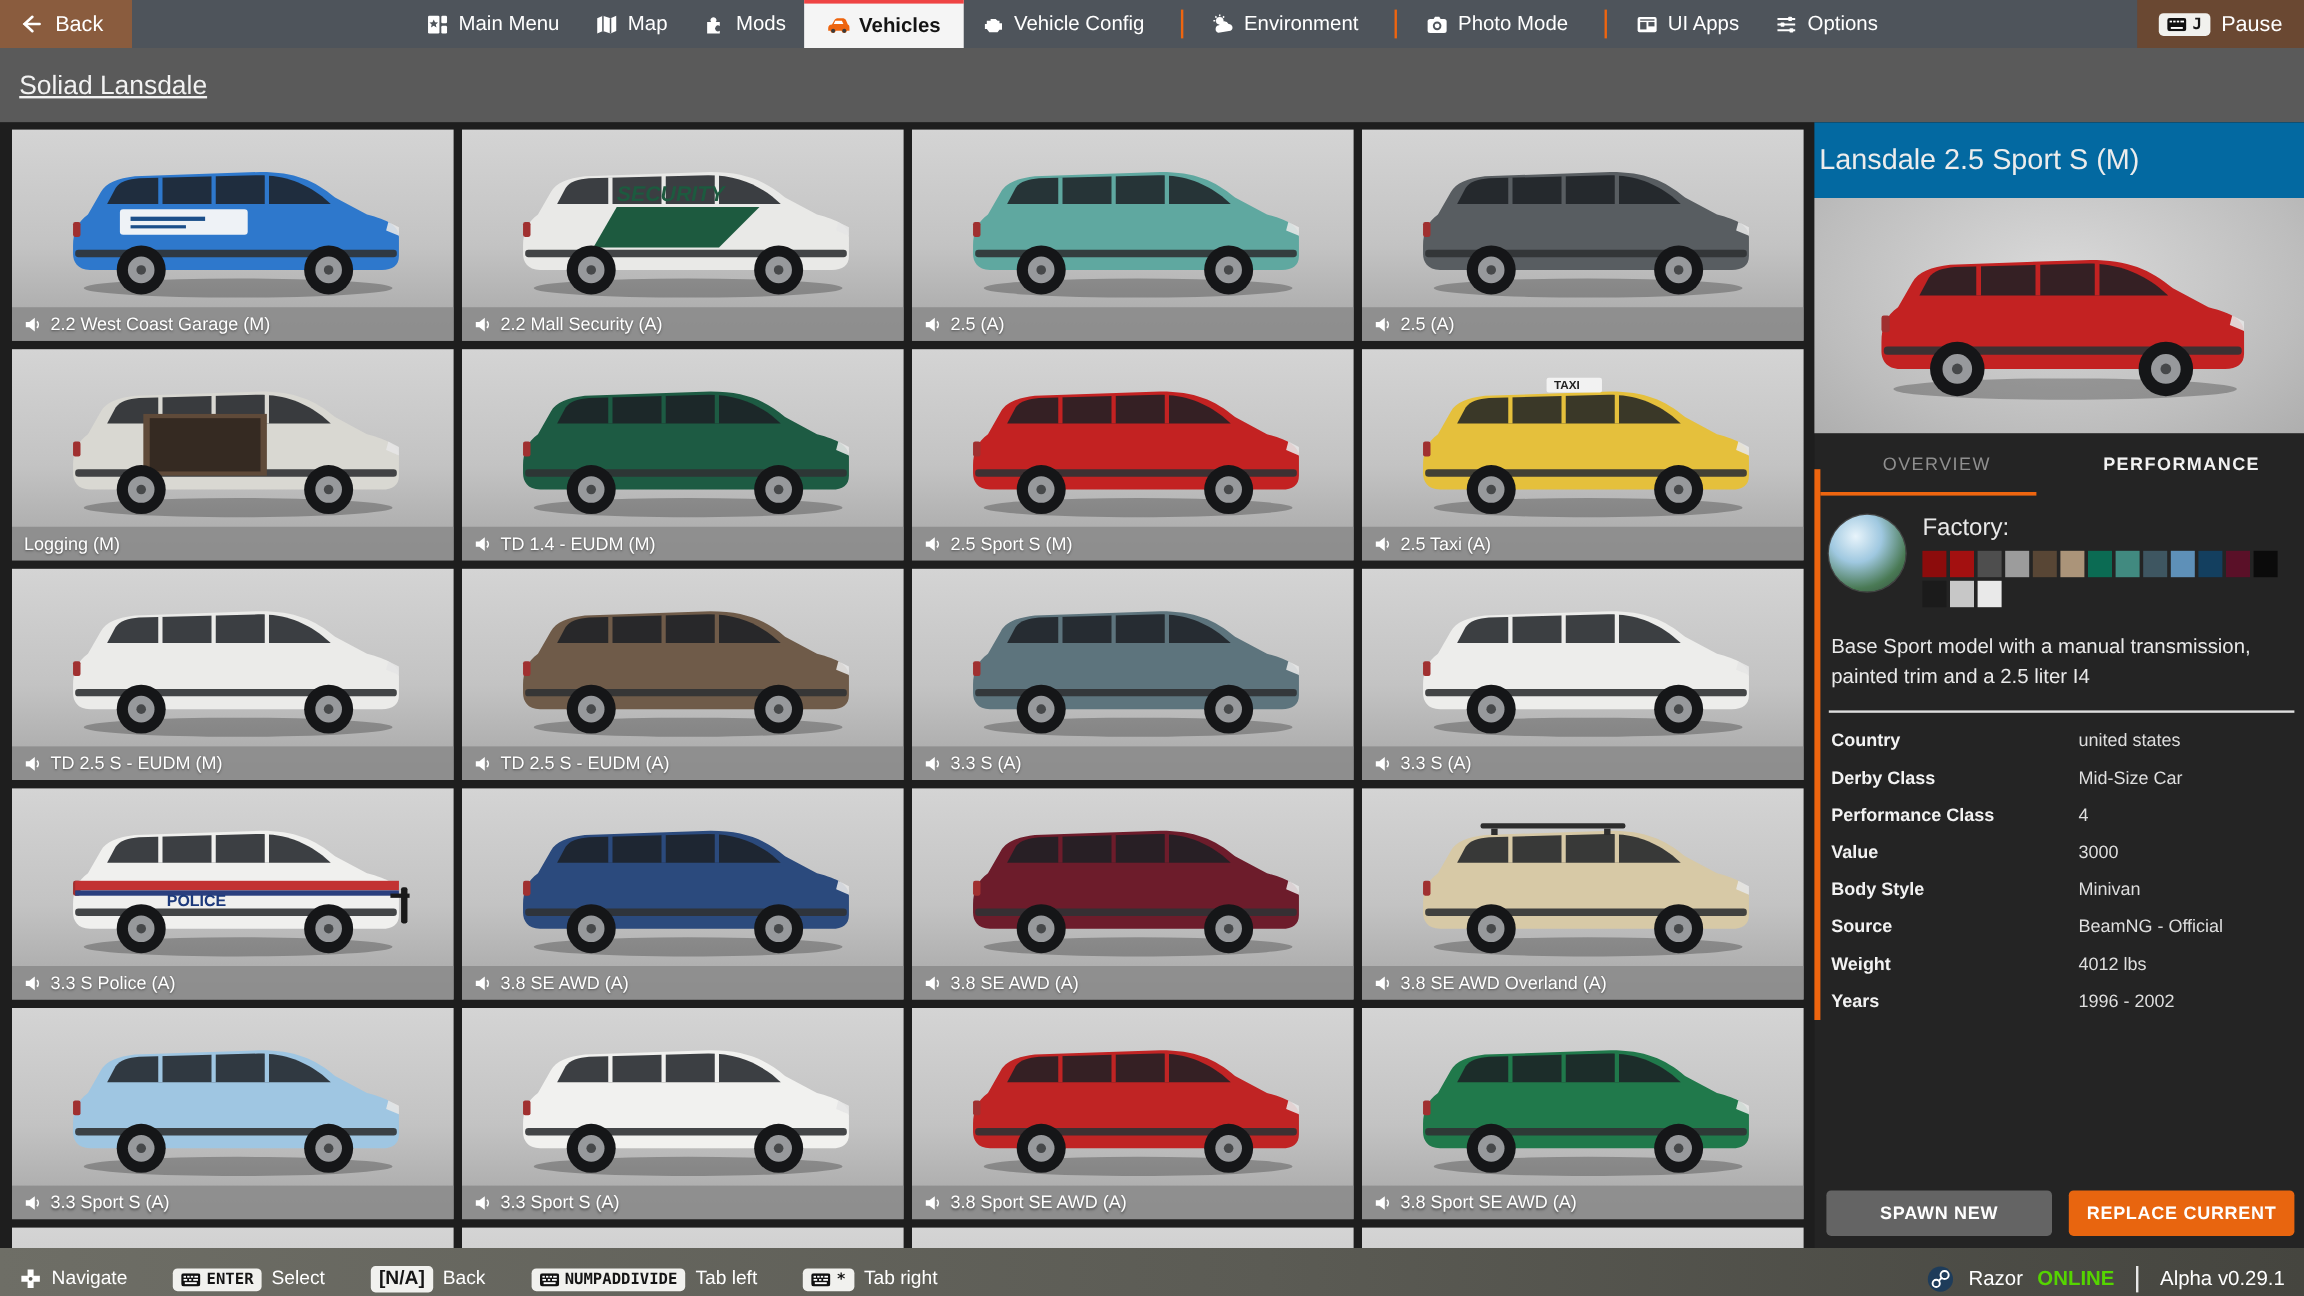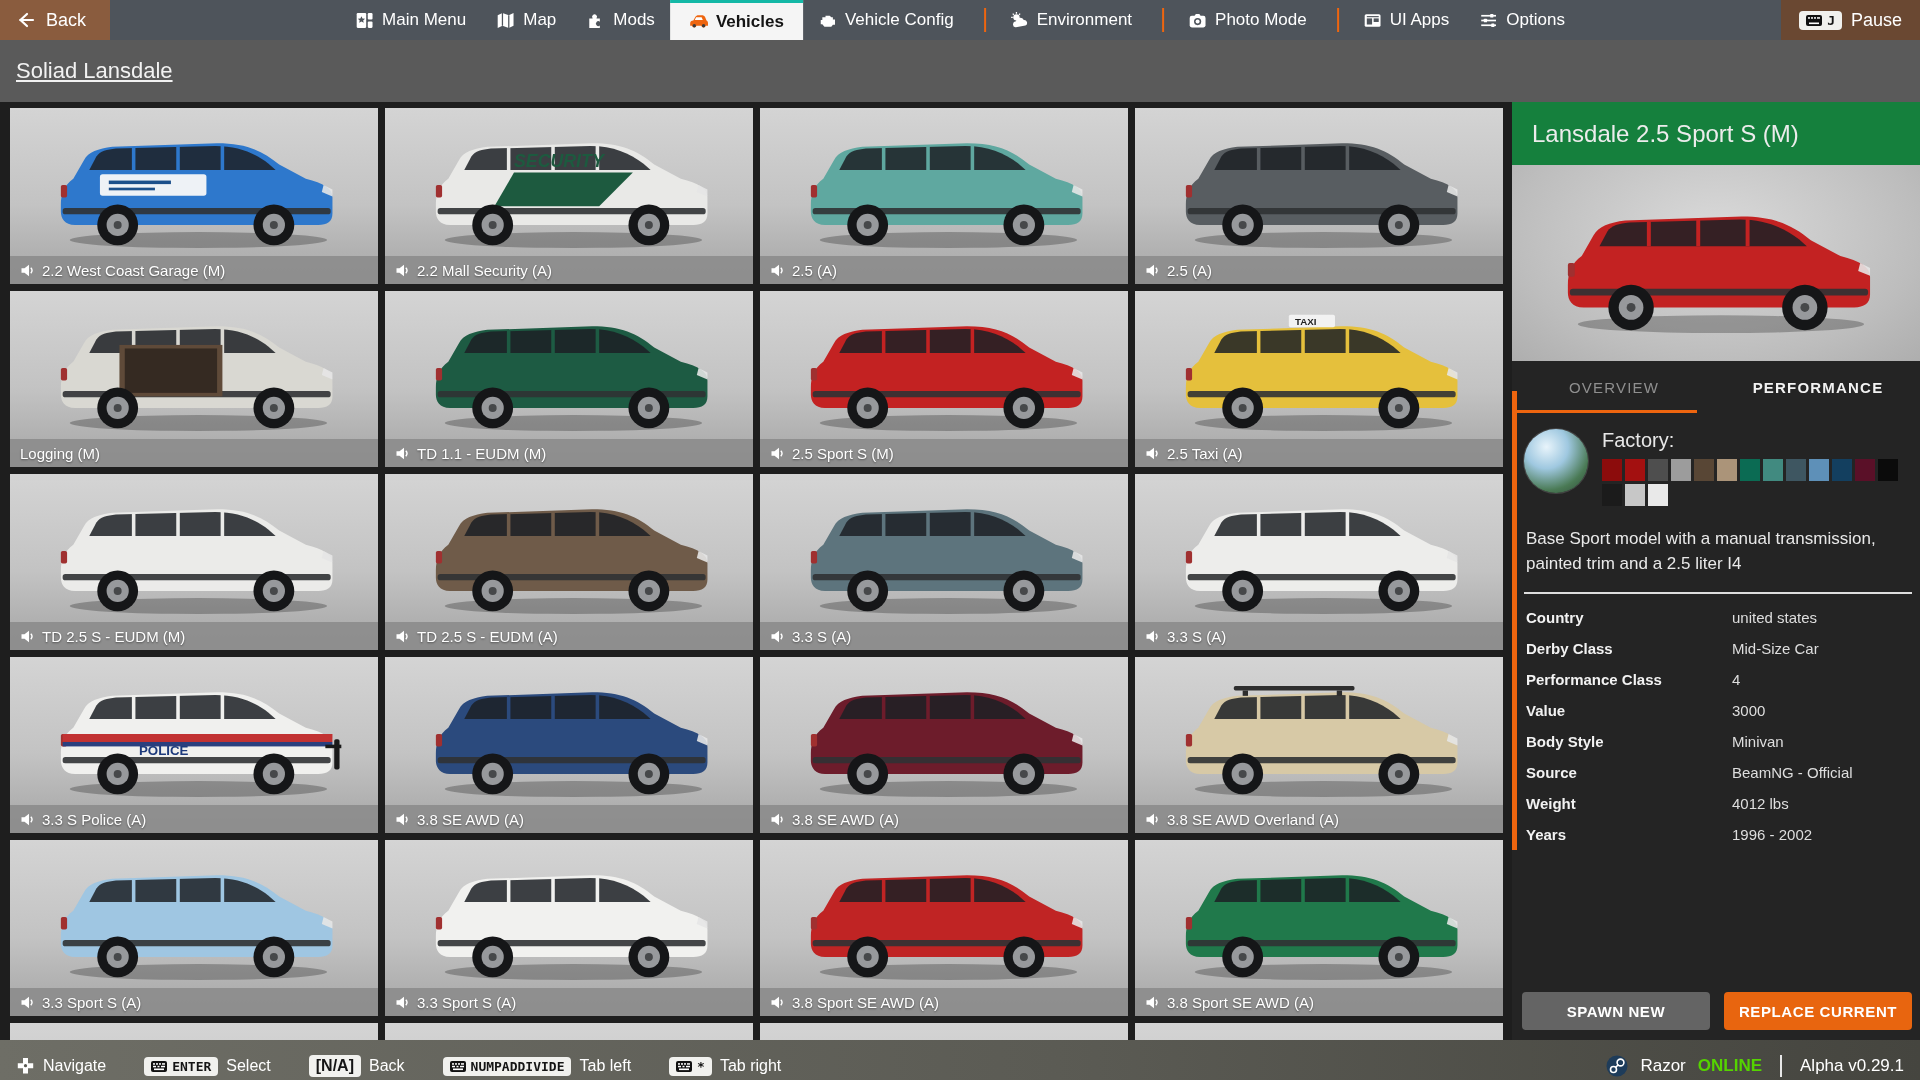--- a/index.html
+++ b/index.html
@@ -9,21 +9,21 @@
   
   .topbar { position:relative; height:40px; background:#4e545b; display:flex; align-items:stretch; color:#fff; }
   .back-btn { display:flex; align-items:center; gap:10px; padding:0 24px 0 16px;
     background:#8a5c3e; font-size:18px; cursor:pointer; }
   .back-btn svg { width:20px; height:20px; }
   .top-nav { position:absolute; left:50%; transform:translateX(-50%); height:100%;
     display:flex; align-items:stretch; }
   .nav-item { display:flex; align-items:center; gap:8px; padding:0 15px; font-size:17px;
     white-space:nowrap; cursor:pointer; }
   .nav-item .nico { width:19px; height:19px; display:block; }
-  .nav-item.active { background:#f5f5f5; color:#141414; border-top:3px solid #14b8a6; padding:0 19px; font-weight:bold; }
+  .nav-item.active { background:#f5f5f5; color:#141414; border-top:3px solid #ef4444; padding:0 19px; font-weight:bold; }
   .nav-item.div-before::before { content:""; width:2px; height:24px; background:#ee650f;
     margin-right:16px; align-self:center; }
   .pause-btn { position:absolute; right:0; top:0; height:100%; background:#6a4832;
     display:flex; align-items:center; gap:9px; padding:0 18px; font-size:18px; cursor:pointer; }
 
   .key-badge { display:inline-flex; align-items:center; gap:5px; background:#f1f1ee; color:#151515;
     border-radius:4px; padding:3px 7px; font-family:"DejaVu Sans Mono", monospace;
     font-size:13px; font-weight:bold; line-height:1; }
   .key-badge.na { font-family:"Liberation Sans", sans-serif; font-size:16px; }
   .kb-ico { width:16px; height:11px; display:block; }
@@ -48,22 +48,22 @@
   .cfg-icon { width:15px; height:15px; flex:0 0 auto; }
 
   
   svg.van { --c:#888; }
   .van-body { fill:var(--c); }
   .van-pillars { stroke:var(--c); stroke-width:4; fill:none; }
   .van-shadow { fill:rgba(0,0,0,.25); }
 
   
   .panel { width:408px; background:#242424; display:flex; flex-direction:column; }
-  .panel-title { height:63px; background:#15803d; display:flex; align-items:center;
-    padding-left:20px; color:#ececec; font-size:24px; }
+  .panel-title { height:63px; background:#0369a1; display:flex; align-items:center;
+    padding-left:4px; color:#ececec; font-size:24px; }
   .panel-image { height:196px; background:radial-gradient(ellipse at 50% 35%, #dadada 0%, #bdbdbd 70%, #aeaeae 100%);
     position:relative; }
   .panel-image svg.van { position:absolute; left:50%; top:50%; transform:translate(-50%,-50%);
     width:372px; height:158px; }
   .panel-body { flex:1; position:relative; display:flex; flex-direction:column; }
   .accent-bar { position:absolute; left:0; top:30px; bottom:190px; width:5px; background:#ee650f; }
   .tabs { display:flex; height:52px; align-items:center; position:relative; }
   .tab { flex:1; text-align:center; font-size:15px; letter-spacing:1.2px; cursor:pointer; }
   .tab.inactive-look { color:#8f8f8f; }
   .tab.active-look { color:#f2f2f2; font-weight:bold; }
@@ -417,21 +417,21 @@
               <circle cx="270" cy="125" r="12.5" fill="#97999c"></circle>
               <circle cx="270" cy="125" r="4.5" fill="#46484a"></circle>
             </g>
   </svg>
         </div>
     <div class="tile-label">
       <svg class="cfg-icon" viewBox="0 0 15 15">
             <path d="M1.5,5.3 v4.4 h3 L9,13.2 V1.8 L4.5,5.3 Z" fill="#fff"></path>
             <path d="M10.8,4.8 a4,4 0 0 1 0,5.4" stroke="#fff" stroke-width="1.4" fill="none"></path>
           </svg>
-      <span class="tile-label-text">TD 1.1 - EUDM (M)</span>
+      <span class="tile-label-text">TD 1.4 - EUDM (M)</span>
     </div>
   </div>
       <div class="tile">
     <div class="tile-img">
           <svg class="van" viewBox="0 0 360 160" style="--c: #c32222;">
     <ellipse class="van-shadow" cx="185" cy="142" rx="145" ry="9"></ellipse>
     <path class="van-body" d="M30,102 C30,90 34,80 44,73 L56,52 C61,43 72,39 88,37 L206,33 C238,33 257,41 276,57 L306,73 C326,78 336,84 336,94 L336,112 C336,121 330,125 320,125 L46,125 C34,125 30,117 30,110 Z"></path>
     <path d="M62,63 L70,48 C74,42 82,40 92,39 L204,36 C230,36 248,44 264,56 L272,63 Z" fill="#1c2024" opacity=".85"></path>
     <path class="van-pillars" d="M112,38 V63 M162,36 V63 M212,35 V63"></path>
     <rect x="32" y="106" width="302" height="7" rx="3" fill="#303234" opacity=".9"></rect>

